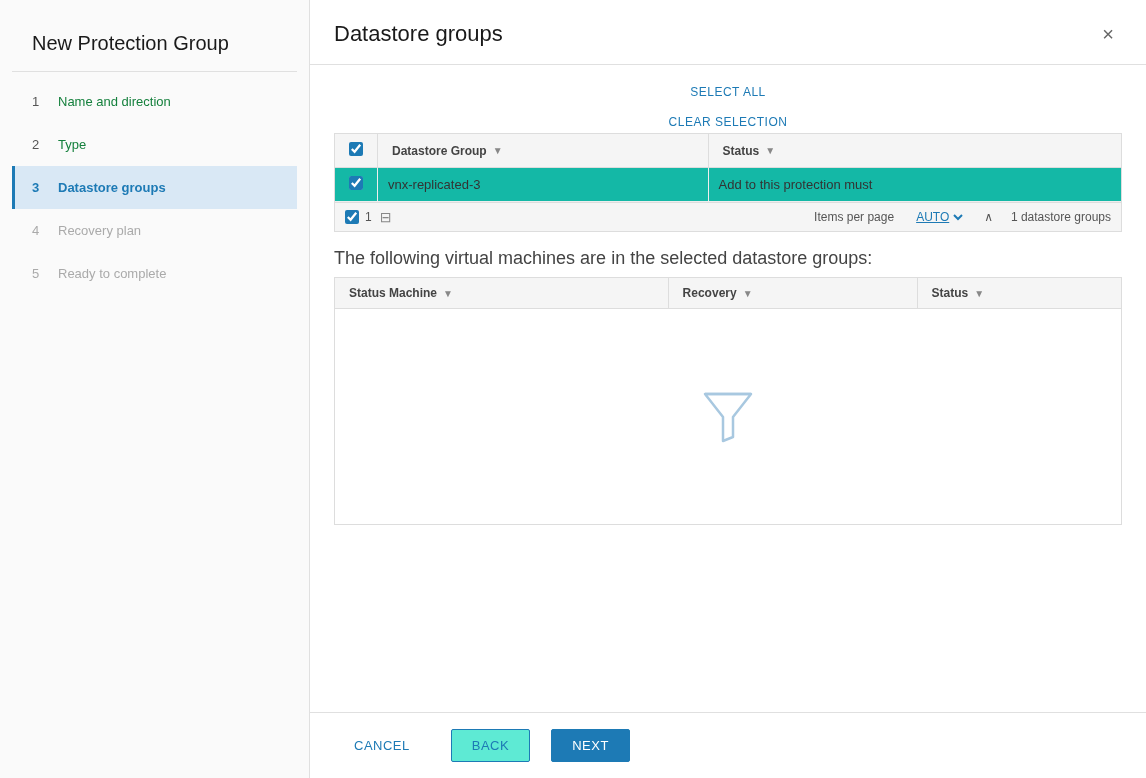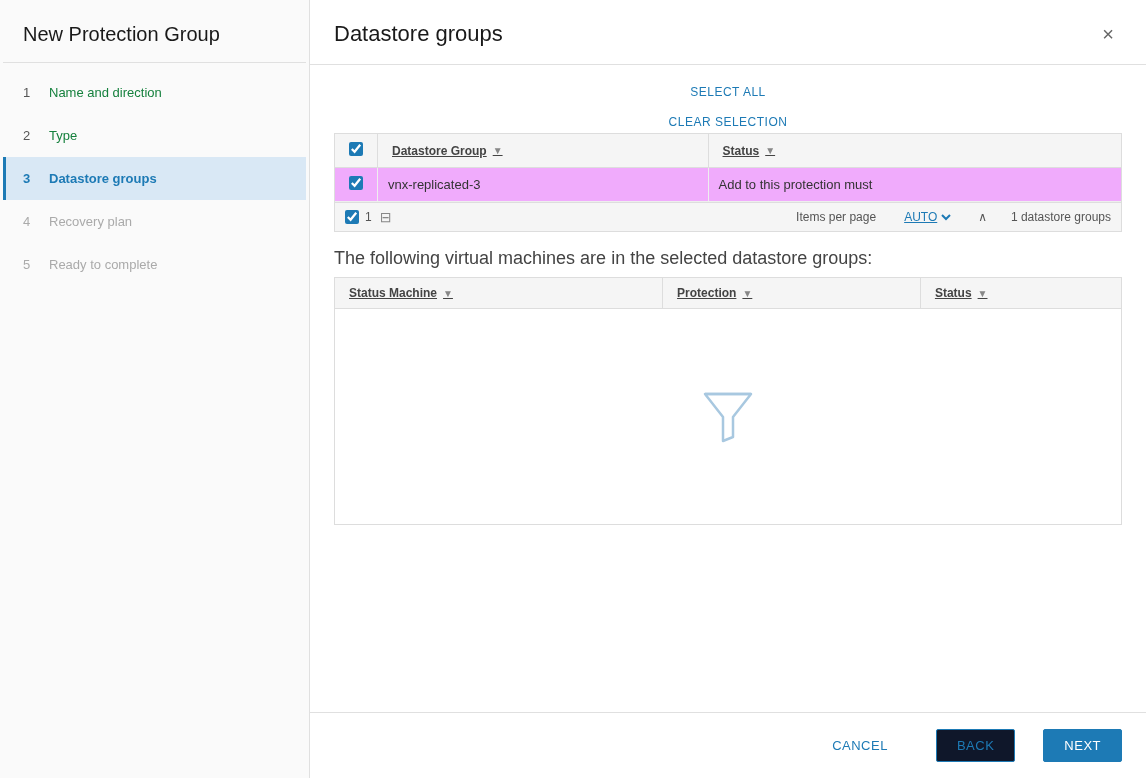--- a/index.html
+++ b/index.html
@@ -21,21 +21,21 @@
       position: relative;
     }
     
     .sidebar {
       width: 310px;
       min-width: 310px;
       background: #fafafa;
       border-right: 1px solid #e0e0e0;
       display: flex;
       flex-direction: column;
-      padding: 3px;
+      padding: 12px;
     }
     .sidebar-title {
       padding: 20px 20px 16px 20px;
       font-size: 20px;
       font-weight: 300;
       color: #1a1a1a;
       border-bottom: 1px solid #e0e0e0;
     }
     .sidebar-steps {
       flex: 1;
@@ -154,32 +154,31 @@
     }
     .data-table th {
       padding: 8px 14px;
       text-align: left;
       font-size: 12px;
       font-weight: 600;
       color: #444;
       border-bottom: 1px solid #ddd;
       border-right: 1px solid #ddd;
       white-space: nowrap;
-      text-decoration: underline;
     }
     .data-table th:last-child { border-right: none; }
     .data-table td {
       padding: 8px 10px;
       font-size: 13px;
       color: #333;
       border-bottom: 1px solid #eee;
       border-right: 1px solid #eee;
     }
     .data-table td:last-child { border-right: none; }
-    .data-table tbody tr.selected { background: #f0abfc; }
+    .data-table tbody tr.selected { background: #14b8a6; }
     .th-with-filter {
       display: flex;
       align-items: center;
       gap: 6px;
     }
     .filter-icon {
       color: #888;
       font-size: 10px;
     }
     .checkbox-cell {
@@ -217,21 +216,21 @@
       font-size: 12px;
       color: #555;
     }
     .grid-icon {
       color: #888;
       font-size: 14px;
     }
     .footer-right {
       display: flex;
       align-items: center;
-      gap: 24px;
+      gap: 18px;
       font-size: 12px;
       color: #555;
     }
     .per-page-select {
       border: none;
       background: none;
       font-size: 12px;
       color: #1d7ab5;
       cursor: pointer;
       text-decoration: underline;
@@ -252,42 +251,41 @@
     .funnel-icon {
       display: flex;
       flex-direction: column;
       align-items: center;
       gap: 4px;
     }
     
     .dialog-footer {
       display: flex;
       align-items: center;
-      justify-content: flex-end;
       padding: 16px 24px;
       border-top: 1px solid #e0e0e0;
-      gap: 28px;
+      gap: 21px;
       background: #fff;
     }
     .btn {
       padding: 8px 20px;
       font-size: 13px;
       cursor: pointer;
       border-radius: 2px;
       font-weight: 500;
       letter-spacing: 0.5px;
     }
     .btn-cancel {
       background: none;
       border: none;
       color: #1d7ab5;
       text-transform: uppercase;
     }
     .btn-back {
-      background: #0f172a;
+      background: #5eead4;
       border: 1px solid #1d7ab5;
       color: #1d7ab5;
       text-transform: uppercase;
     }
     .btn-next {
       background: #1d7ab5;
       border: 1px solid #1d7ab5;
       color: #fff;
       text-transform: uppercase;
     }
@@ -406,21 +404,21 @@
           <thead>
             <tr>
               <th>
                 <div class="th-with-filter">
                   <span>Status Machine</span>
                   <span class="filter-icon">▼</span>
                 </div>
               </th>
               <th>
                 <div class="th-with-filter">
-                  <span>Protection</span>
+                  <span>Recovery</span>
                   <span class="filter-icon">▼</span>
                 </div>
               </th>
               <th>
                 <div class="th-with-filter">
                   <span>Status</span>
                   <span class="filter-icon">▼</span>
                 </div>
               </th>
             </tr>

